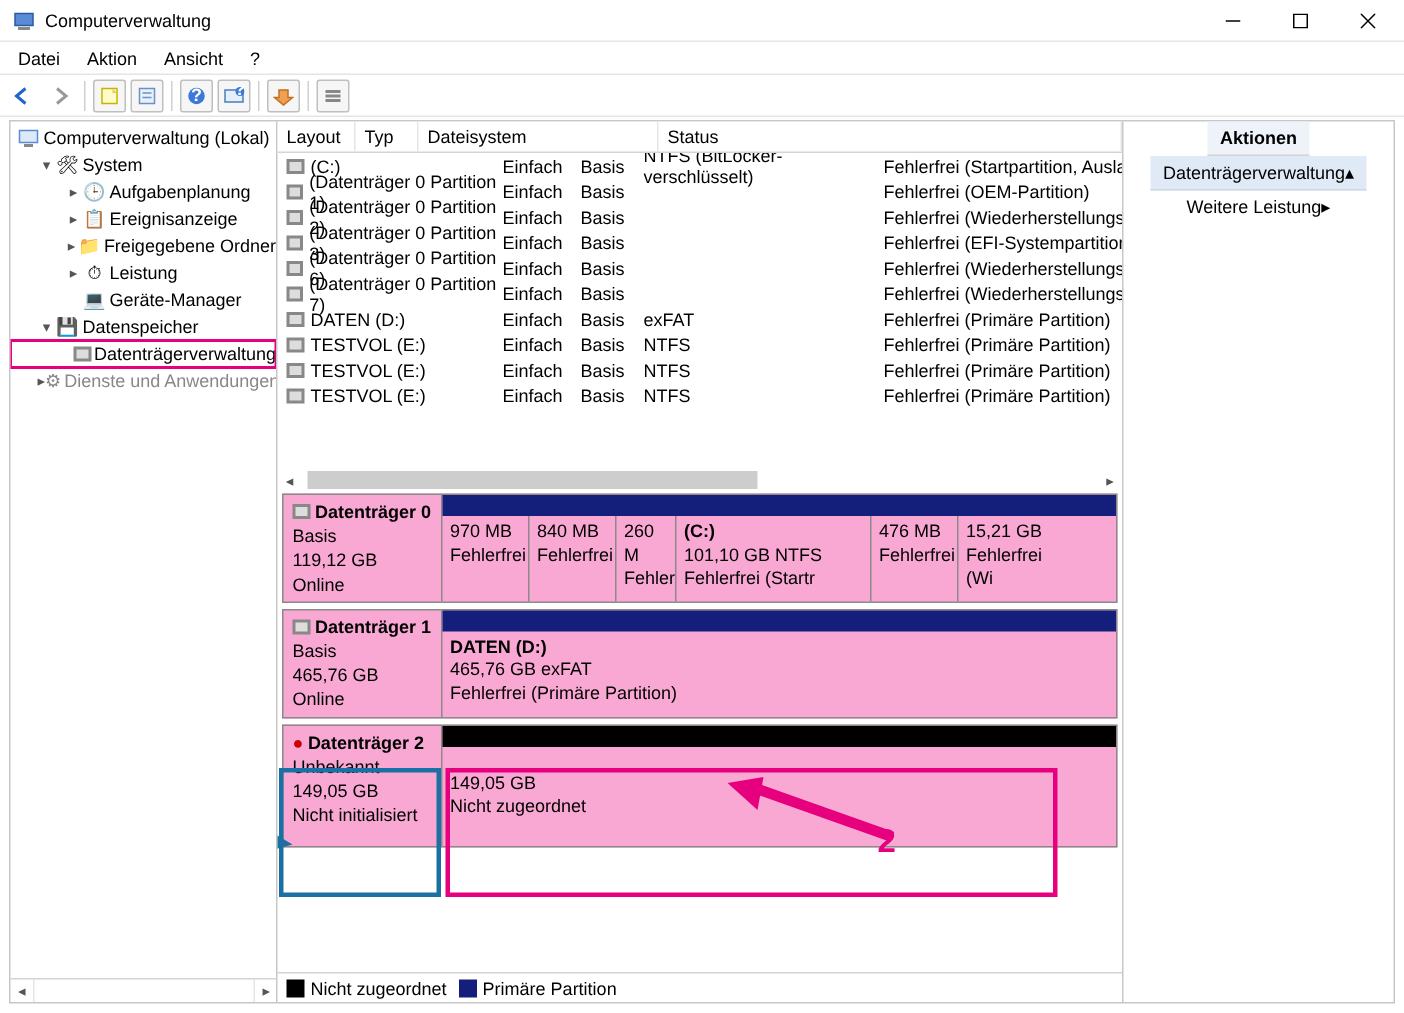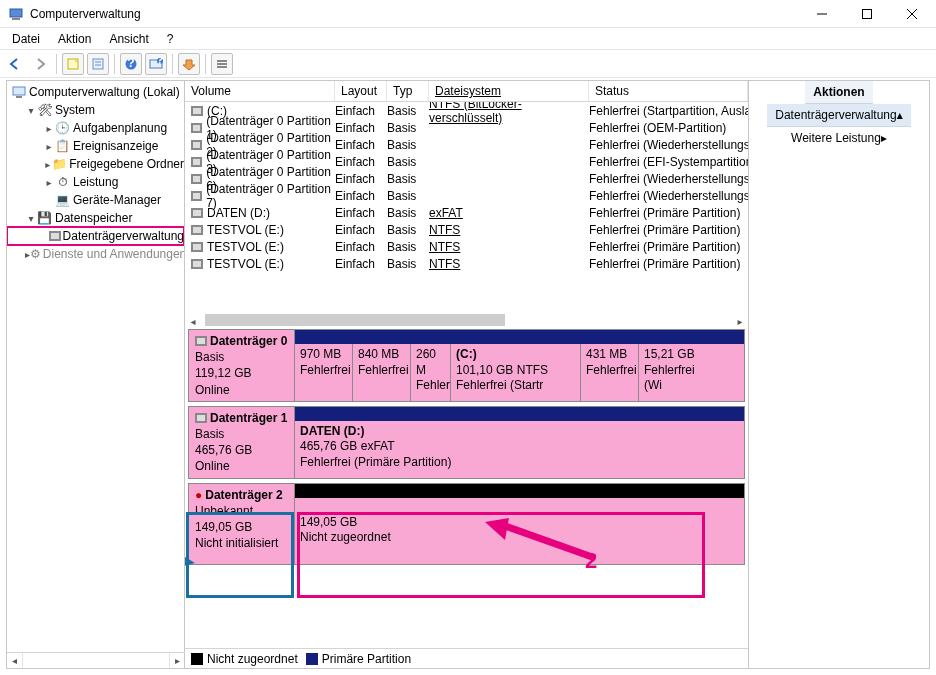--- a/index.html
+++ b/index.html
@@ -32,21 +32,21 @@
 .center { flex: 1; display: flex; flex-direction: column; border-right: 1px solid #c7c7c7; overflow: hidden; }
 
 .vol-table { flex: 0 0 245px; overflow: hidden; display: flex; flex-direction: column; }
 .vhead { display: flex; border-bottom: 1px solid #d4d4d4; background: #fff; }
 .vhead .vc { padding: 3px 6px; border-right: 1px solid #e5e5e5; font-weight: 400; }
 .vbody { flex: 1; overflow: hidden; }
 .vrow { display: flex; height: 17px; align-items: center; }
 .vc.c0 { width: 150px; padding-left: 6px; display: flex; align-items: center; gap: 4px; }
 .vc.c1 { width: 52px; }
 .vc.c2 { width: 42px; }
-.vc.c3 { width: 160px; text-decoration: underline; }
+.vc.c3 { width: 160px; }
 .vc.c4 { flex: 1; overflow: hidden; white-space: nowrap; }
 .disk-ic { width: 12px; height: 10px; background: #888; position: relative; }
 .disk-ic:after{ content:""; position:absolute; top:2px; left:2px; right:2px; bottom:2px; background:#ddd; }
 
 .hsplit { height: 10px; display:flex; align-items:center; }
 .hsplit .track { flex:1; height:16px; display:flex; align-items:center; padding:0 4px; }
 .hsplit .thumb { width:300px; height:14px; background:#cdcdcd; }
 .hsplit .arr { width:16px; height:16px; display:flex;align-items:center;justify-content:center; font-size:10px;color:#555;}
 
 .disks { flex:1; overflow:auto; padding: 3px; position: relative; }
@@ -236,21 +236,20 @@
     <div class="scroll-lr" style="position:absolute;bottom:0;left:0;width:178px;">
       <div class="a">◂</div>
         <div class="t"></div>
         <div class="a">▸</div>
     </div>
   </div>
 
   <div class="center">
     <div class="vol-table">
       <div class="vhead">
-        <div class="vc c0">Volume</div>
         <div class="vc c1">Layout</div>
         <div class="vc c2">Typ</div>
         <div class="vc c3">Dateisystem</div>
         <div class="vc c4">Status</div>
       </div>
       <div class="vbody" id="vbody">
           <div class="vrow">
             <div class="vc c0">
               <span class="disk-ic"></span>
               <span>(C:)</span>
@@ -372,21 +371,21 @@
           <div>119,12 GB</div>
           <div>Online</div>
         </div>
         <div class="partwrap">
           <div class="stripe navy"></div>
           <div class="parts" id="d0parts">
               <div class="part" style="width: 58px;"><span>970 MB</span><br><span>Fehlerfrei</span></div>
               <div class="part" style="width: 58px;"><span>840 MB</span><br><span>Fehlerfrei</span></div>
               <div class="part" style="width: 40px;"><span>260 M</span><br><span>Fehler</span></div>
               <div class="part" style="width: 130px;"><b>(C:)</b><br><span>101,10 GB NTFS</span><br><span>Fehlerfrei (Startr</span></div>
-              <div class="part" style="width: 58px;"><span>431 MB</span><br><span>Fehlerfrei</span></div>
+              <div class="part" style="width: 58px;"><span>476 MB</span><br><span>Fehlerfrei</span></div>
               <div class="part" style="width: 80px;"><span>15,21 GB</span><br><span>Fehlerfrei (Wi</span></div>
             </div>
         </div>
       </div>
 
       <div class="diskrow">
         <div class="diskinfo">
           <div class="dn">
               <span class="disk-ic"></span>
               <span>Datenträger 1</span>

